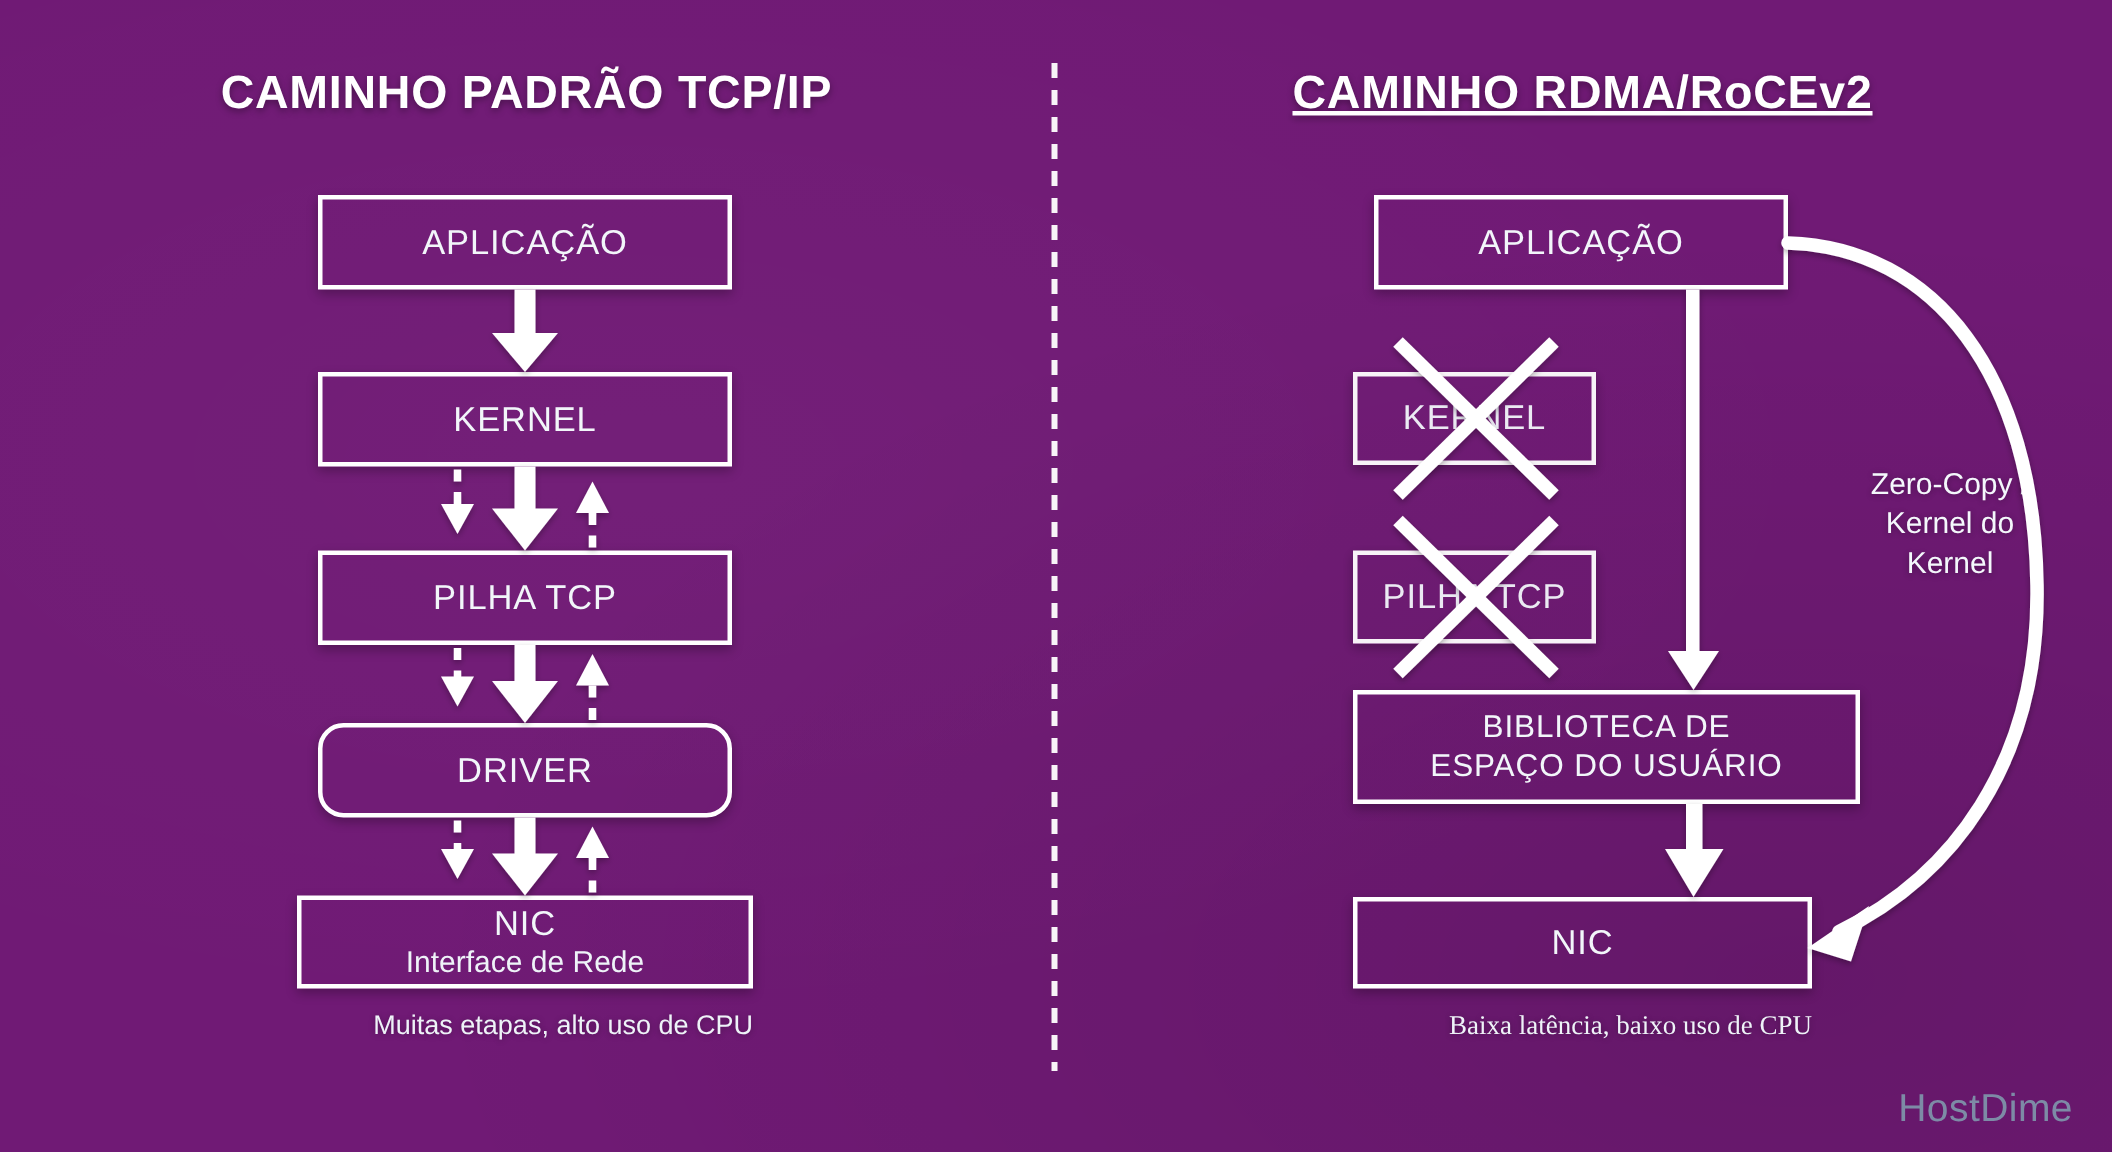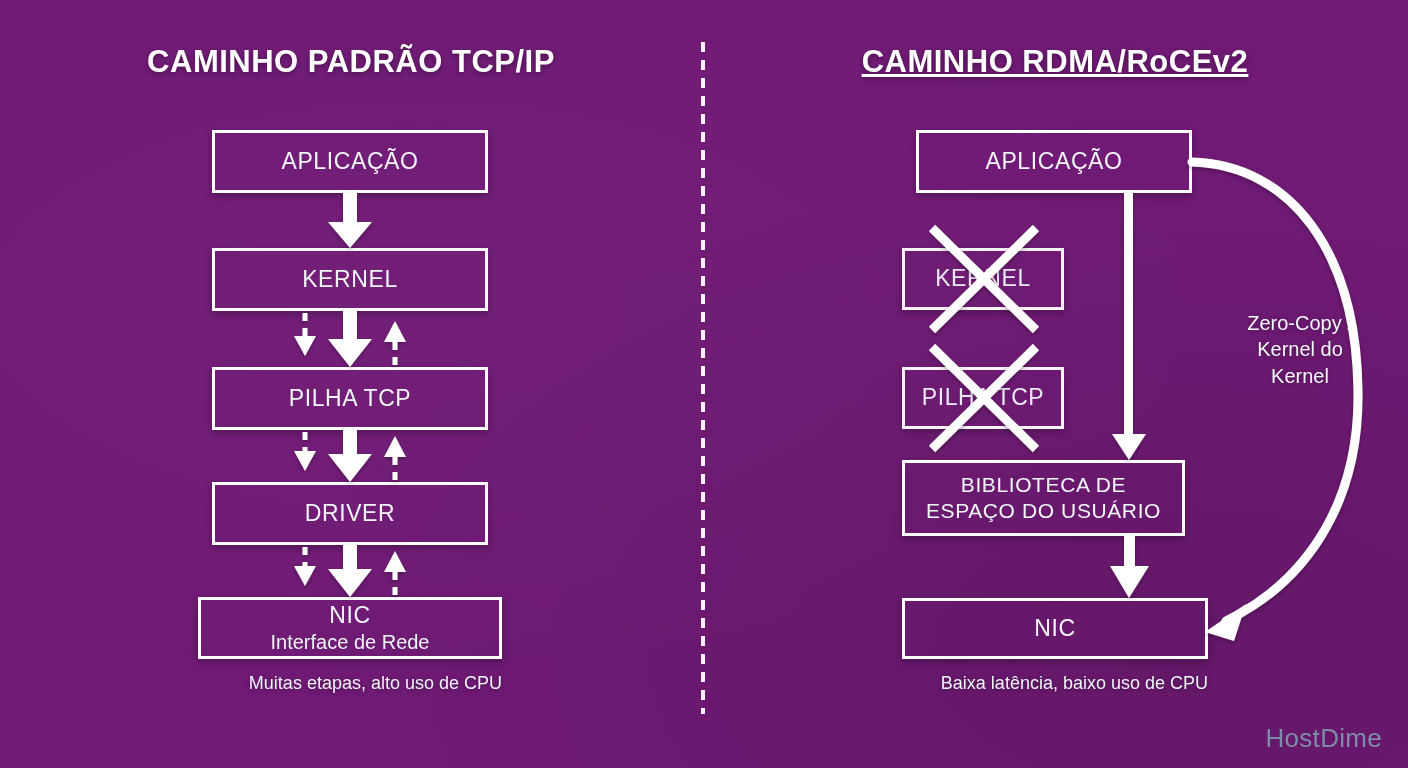--- a/index.html
+++ b/index.html
@@ -129,21 +129,21 @@
   </div>
 
   <div class="box" style="left:212px; top:248px; width:276px; height:63px;">
     <span class="main">KERNEL</span>
   </div>
 
   <div class="box" style="left:212px; top:367px; width:276px; height:63px;">
     <span class="main">PILHA TCP</span>
   </div>
 
-  <div class="box" style="left:212px; top:482px; width:276px; height:63px;">
+  <div class="box" style="left:212px; top:482px; width:276px; height:63px;border-radius:17px;">
     <span class="main">DRIVER</span>
   </div>
 
   <div class="box" style="left:198px; top:597px; width:304px; height:62px;">
     <span class="main">NIC</span>
     <span class="sub">Interface de Rede</span>
   </div>
 
   <div class="caption" style="left:198px; top:673px; width:304px;">Muitas etapas, alto uso de CPU</div>
 
@@ -152,30 +152,30 @@
   </div>
 
   <div class="box faded" style="left:902px; top:248px; width:162px; height:62px;">
     <span class="main">KERNEL</span>
   </div>
 
   <div class="box faded" style="left:902px; top:367px; width:162px; height:62px;">
     <span class="main">PILHA TCP</span>
   </div>
 
-  <div class="box" style="left:902px; top:460px; width:283px; height:76px;">
+  <div class="box" style="left:902px; top:460px; width:338px; height:76px;">
     <span class="main two-line">BIBLIOTECA DE</span>
     <span class="main two-line">ESPAÇO DO USUÁRIO</span>
   </div>
 
   <div class="box" style="left:902px; top:598px; width:306px; height:61px;">
     <span class="main">NIC</span>
   </div>
 
-  <div class="caption" style="left:902px; top:673px; width:306px;">Baixa latência, baixo uso de CPU</div>
+  <div class="caption" style="left:902px; top:673px; width:306px;font-family:Liberation Serif, serif;">Baixa latência, baixo uso de CPU</div>
 
   <div class="curve-label" style="left:1215px; top:310px; width:170px;">
     <div>Zero-Copy /</div>
     <div>Kernel do</div>
     <div>Kernel</div>
   </div>
 
   <svg class="overlay" viewBox="0 0 1408 768">
     <defs>
       <filter id="softshadow" x="-30%" y="-30%" width="160%" height="160%">

